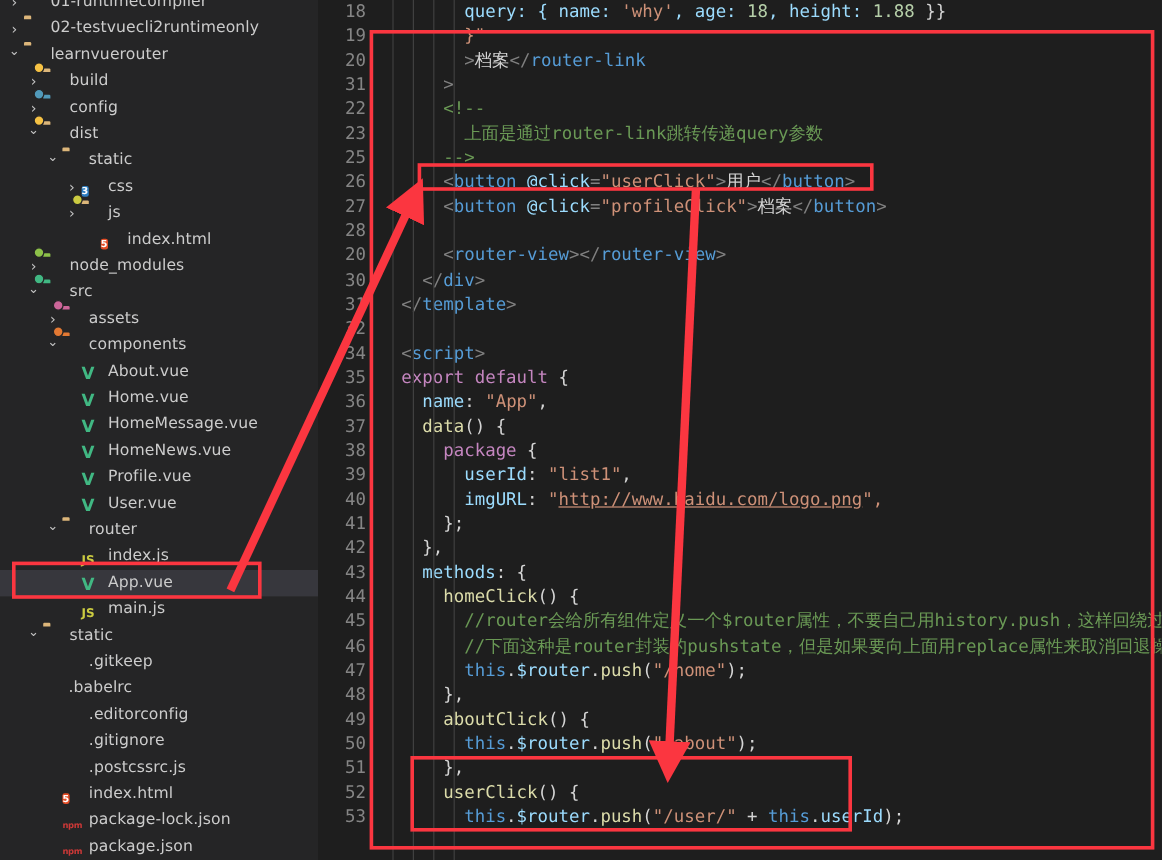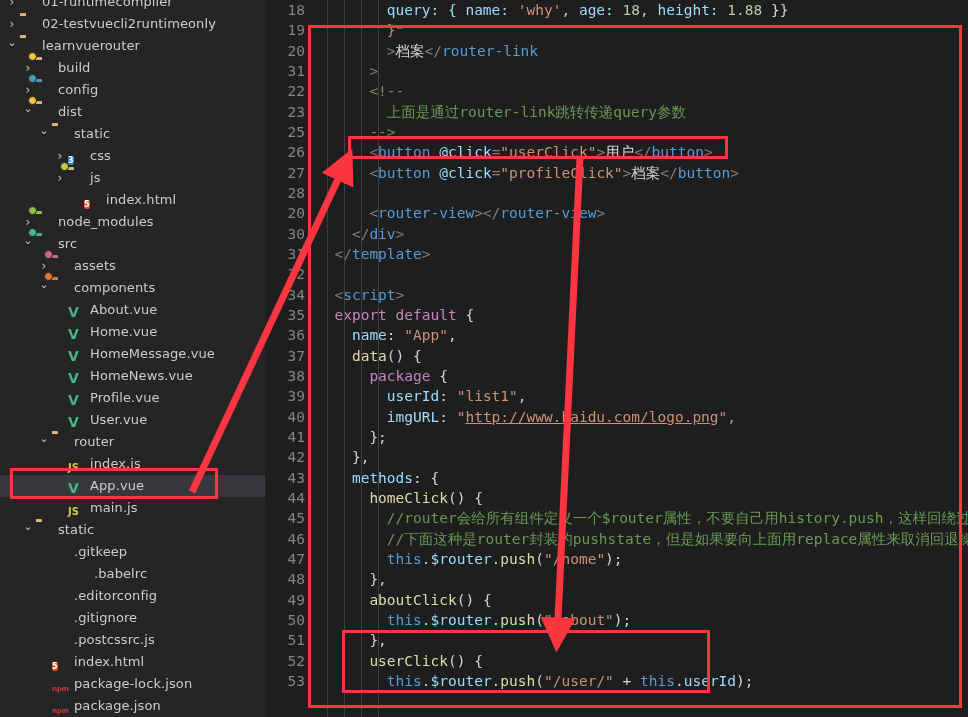--- a/index.html
+++ b/index.html
@@ -242,21 +242,21 @@
         <div class="tree-row" style="padding-left:20px;">
           <span class="twisty" style="font-size:11px;position:relative;top:-3px;">⌄</span>
           <span class="ficon"><span class="ic-folder"></span></span>
           <span class="flabel">static</span>
         </div>
         <div class="tree-row" style="padding-left:36px;">
           <span class="twisty" style="font-size:12px;"></span>
           <span class="ficon"><span class="dot-ic" style="background:#e04e3b"></span></span>
           <span class="flabel">.gitkeep</span>
         </div>
-        <div class="tree-row" style="padding-left:56px;align-items:center;">
+        <div class="tree-row" style="padding-left:19px;align-items:center;">
           <span class="twisty" style="font-size:12px;"></span>
           <span class="ficon"><span class="dot-ic" style="background:#8f8f8f"></span></span>
           <span class="flabel">.babelrc</span>
         </div>
         <div class="tree-row" style="padding-left:36px;">
           <span class="twisty" style="font-size:12px;"></span>
           <span class="ficon"><span class="dot-ic" style="background:#dddddd"></span></span>
           <span class="flabel">.editorconfig</span>
         </div>
         <div class="tree-row" style="padding-left:36px;">

